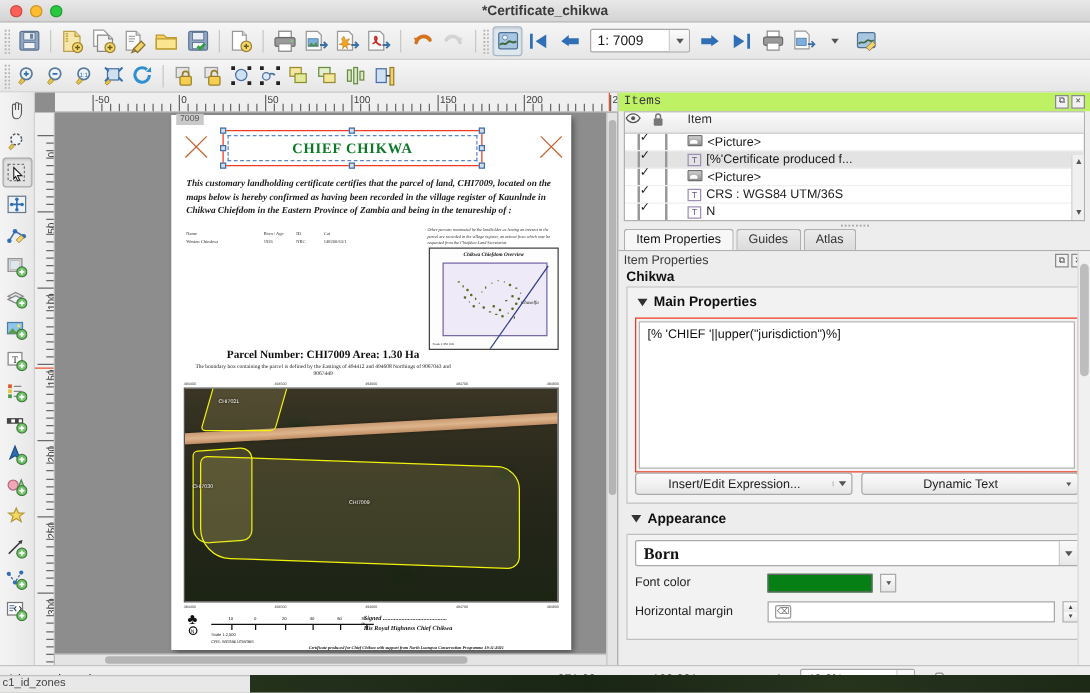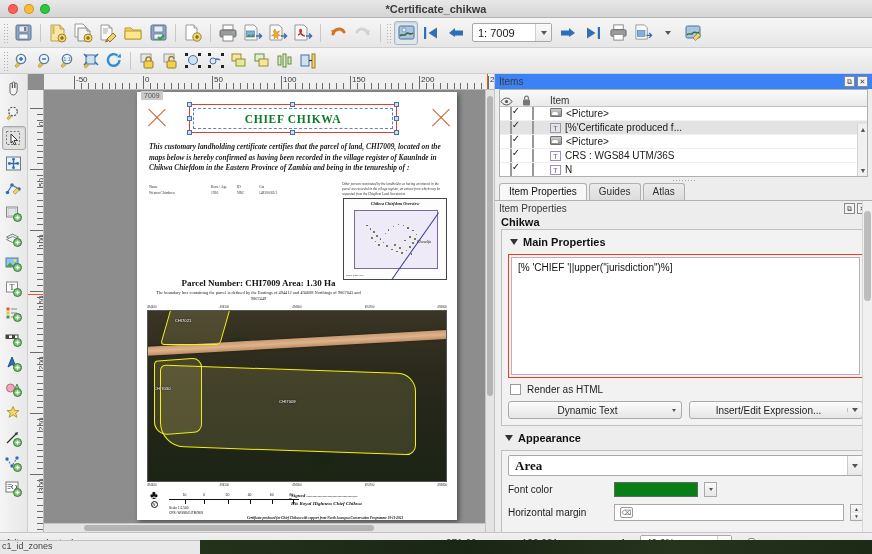--- a/index.html
+++ b/index.html
@@ -182,21 +182,21 @@
     position: absolute; width: 24px; height: 24px;
   }
   .xmark::before, .xmark::after {
     content: ""; position: absolute; left: 0; top: 11px;
     width: 24px; height: 1.4px; background: #c4622f;
   }
   .xmark::before { transform: rotate(45deg); }
   .xmark::after { transform: rotate(-45deg); }
 
   .title-sel {
-    position: absolute; left: 52px; top: 12px;
+    position: absolute; left: 41px; top: 12px;
     width: 208px; height: 29px;
     border: 1.6px solid #ee3b24;
   }
   .title-inner {
     position: absolute; inset: 3px;
     border: 1px dashed #5a86c7;
     display: flex; align-items: center; justify-content: center;
   }
   .cert-title {
     font-family: "Liberation Serif", serif;
@@ -367,42 +367,43 @@
     background: #ededed;
     border-left: 1px solid #c4c4c4;
     display: flex; flex-direction: column;
     min-height: 0;
   }
   .dock-head {
     height: 15px; flex: 0 0 15px;
     display: flex; align-items: center;
     padding: 0 4px;
     font-size: 10px; color: #3a3a3a;
-    background: #3b82f6;
+    background: #bef264;
+    font-family: Liberation Mono, monospace;
   }
   .dock-head .sp { flex: 1; }
   .hbtn {
     width: 11px; height: 11px; margin-left: 2px;
     border: 1px solid #8a8a8a; color: #444;
     font-size: 7px; line-height: 9px; text-align: center;
     background: #f2f2f2;
   }
   .items-panel {
     flex: 0 0 88px;
     margin: 0 4px;
     border: 1px solid #b0b0b0;
     background: #fff;
     display: flex; flex-direction: column;
     overflow: hidden;
   }
   .items-hdr {
     display: flex; height: 17px; flex: 0 0 17px;
     background: linear-gradient(#fafafa,#eaeaea);
     border-bottom: 1px solid #c4c4c4;
-    align-items: flex-end;
+    align-items: flex-start;
     font-size: 10px; color: #333;
   }
   .col-eye { width: 22px; text-align: center; }
   .col-lock { width: 22px; text-align: center; }
   .col-item { flex: 1; padding-left: 6px; }
   .irow {
     display: flex; align-items: center; height: 14px;
     font-size: 10px; color: #1a1a1a;
     border-bottom: 1px solid #f0f0f0;
   }
@@ -1450,48 +1451,44 @@
 
         <div class="props-scrollarea">
           <div class="group">
             <div class="group-title">
               <span class="tri"></span>
               <span>Main Properties</span>
             </div>
             <div class="expr-outline">
               <div class="expr-box">[% 'CHIEF '||upper("jurisdiction")%]</div>
             </div>
-            <div class="chk-row">
-              <span class="chk"></span>
-              <span>Render as HTML</span>
-            </div>
             <div class="btn-row">
+              <div class="btn split">
+                <span class="lbl">Insert/Edit Expression...</span>
+                <span class="dd">
+                    <span class="caret-d"></span>
+                  </span>
+              </div>
               <div class="btn">
                 <span style="flex:1;text-align:center">Dynamic Text</span>
                 <span class="dd-in">
                     <span class="caret-d" style="border-top-width:3px;border-left-width:2.5px;border-right-width:2.5px"></span>
                   </span>
               </div>
-              <div class="btn split">
-                <span class="lbl">Insert/Edit Expression...</span>
-                <span class="dd">
-                    <span class="caret-d"></span>
-                  </span>
-              </div>
             </div>
           </div>
 
           <div class="group-title" style="margin-left:4px">
             <span class="tri"></span>
             <span>Appearance</span>
           </div>
 
           <div class="group">
             <div class="font-btn">
-              <span class="fname">Area</span>
+              <span class="fname">Born</span>
               <span class="dd">
                   <span class="caret-d"></span>
                 </span>
             </div>
             <div class="frow">
               <span class="flabel">Font color</span>
               <span class="color-swatch" id="fontSwatch" style="background: rgb(6, 128, 21);"></span>
               <span class="color-dd">
                   <span class="caret-d" style="border-top-width:3px;border-left-width:2.5px;border-right-width:2.5px"></span>
                 </span>

